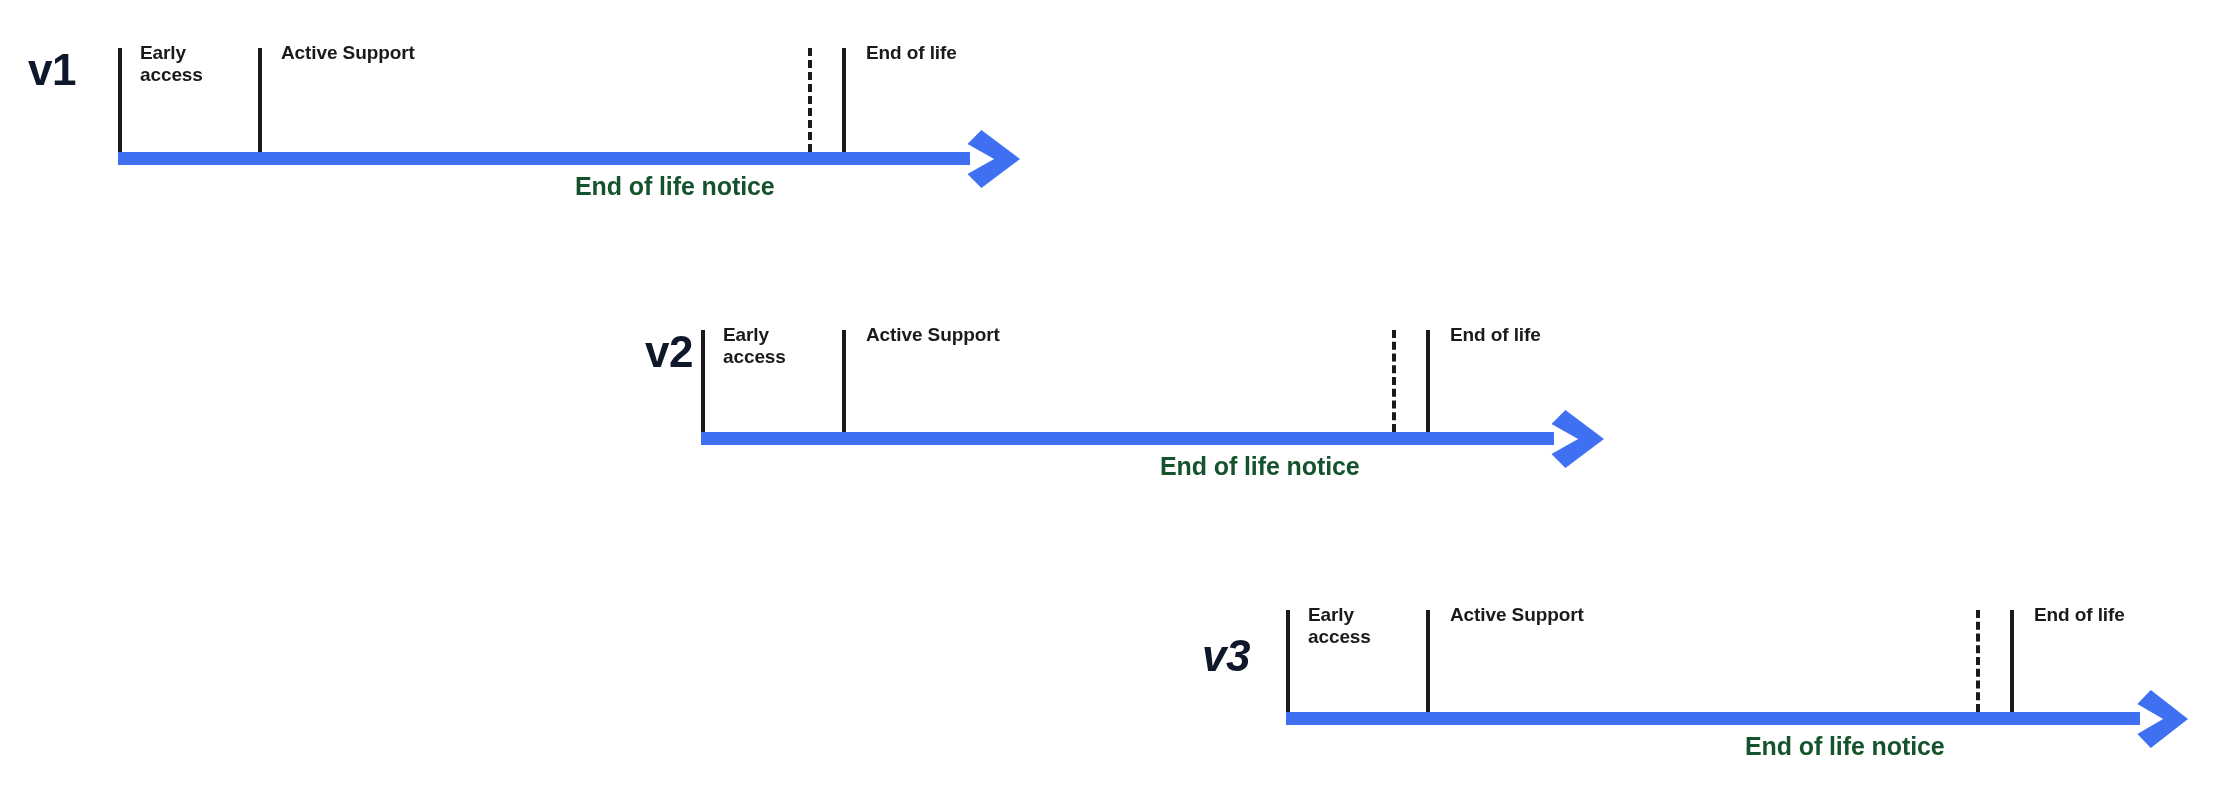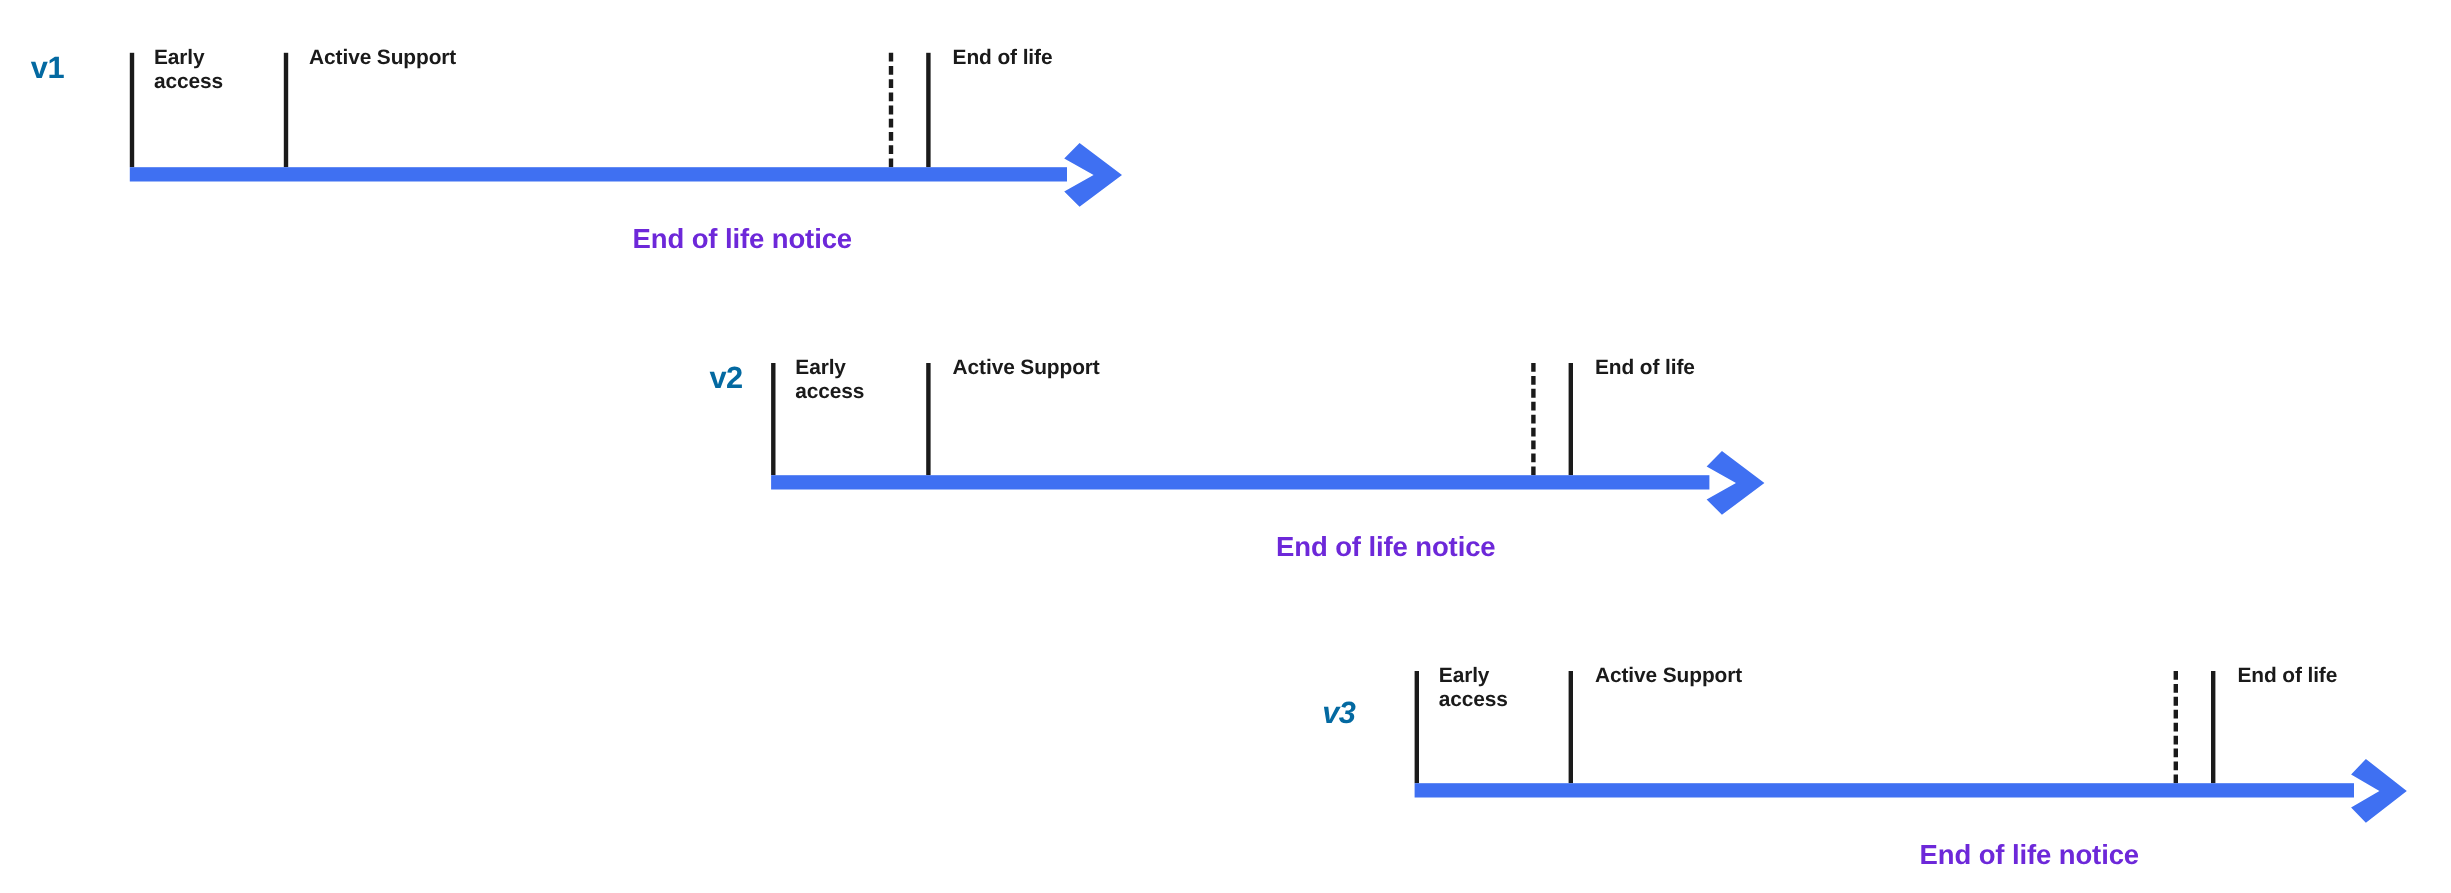--- a/index.html
+++ b/index.html
@@ -25,23 +25,23 @@
     position: absolute;
     left: 0;
     top: 0;
     width: 2228px;
     height: 0;
   }
 
   
   .version-label {
     position: absolute;
-    font-size: 28px;
+    font-size: 44px;
     font-weight: 700;
-    color: #0369a1;
+    color: #0f172a;
     letter-spacing: -0.5px;
     line-height: 1;
     white-space: nowrap;
   }
 
   
   .divider {
     position: absolute;
     width: 4px;
     background: #1a1a1a;
@@ -72,25 +72,24 @@
   .arrow-head {
     position: absolute;
     overflow: visible;
   }
 
   
   .notice-label {
     position: absolute;
     font-size: 25px;
     font-weight: 700;
-    color: #6d28d9;
+    color: #14532d;
     line-height: 1.18;
     white-space: nowrap;
     letter-spacing: -0.1px;
-    margin-top: 31px;
   }
 </style>
 </head>
 <body>
 
 <div id="canvas">
     <div class="timeline-row">
       <div class="version-label" style="left: 28px; top: 48px;">v1</div>
       <div class="divider" style="left: 118px; top: 48px; height: 104px;"></div>
       <div class="phase-label" style="left: 140px; top: 42px;">Early

